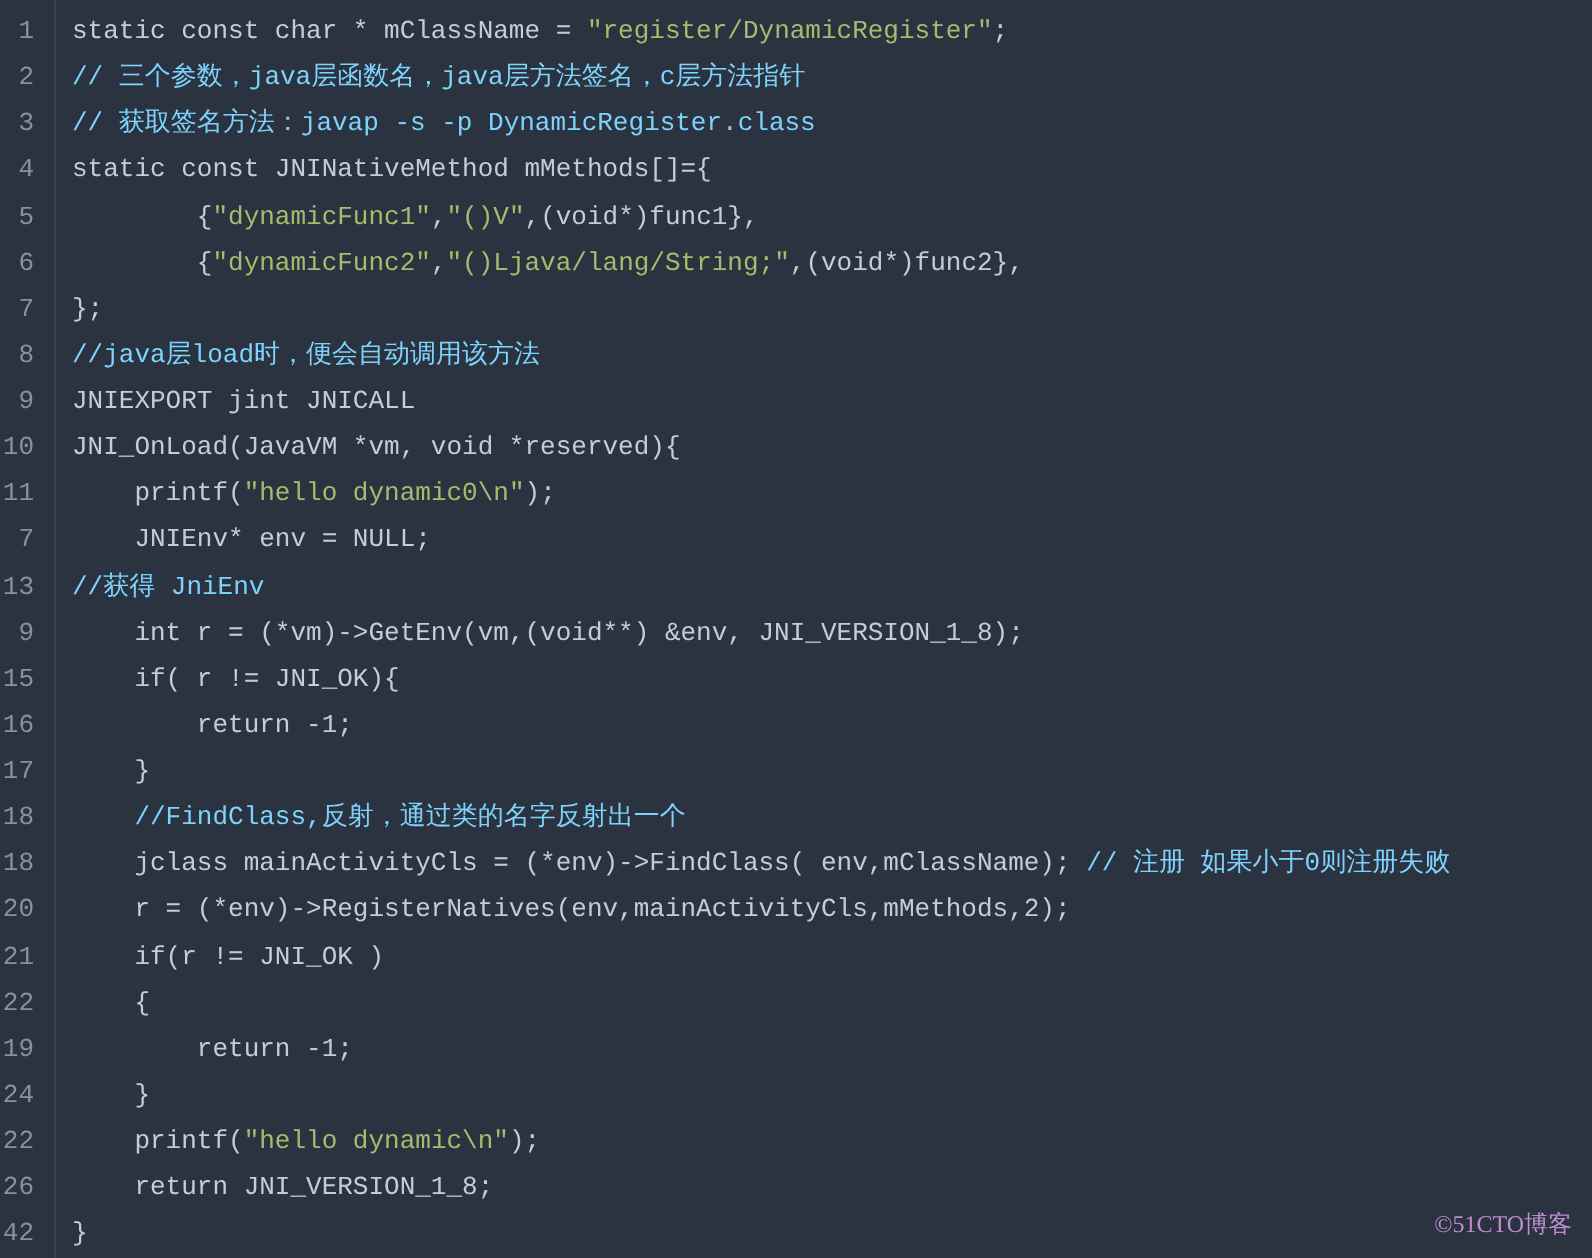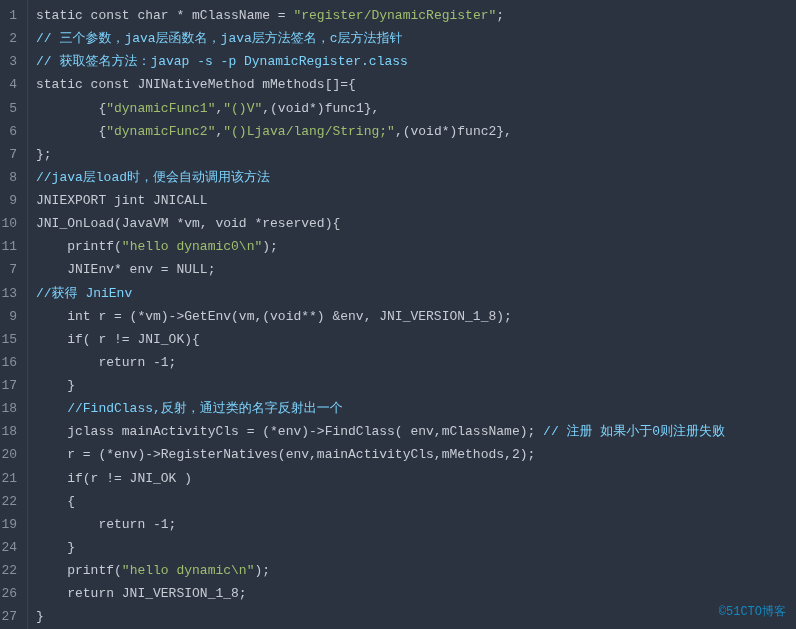--- a/index.html
+++ b/index.html
@@ -36,24 +36,24 @@
     flex: 1;
   }
   .code .line { min-height: 1.78em; }
   .kw  { color: #c7ccd4; } 
   .str { color: #9fbf6f; } 
   .cmt { color: #7dd3fc; }
   .watermark {
     position: absolute;
     right: 10px;
     bottom: 6px;
-    color: #0ea5e9;
+    color: #f0abfc;
     font-size: 12px;
     opacity: .75;
-    font-family: Liberation Mono, monospace;
+    font-family: Liberation Serif, serif;
   }
 </style>
 </head>
 <body>
 
 <div class="editor">
   <div class="gutter" id="gutter">
       <div>1</div>
       <div>2</div>
       <div>3</div>
@@ -73,18 +73,18 @@
       <div>17</div>
       <div>18</div>
       <div>18</div>
       <div>20</div>
       <div>21</div>
       <div>22</div>
       <div>19</div>
       <div>24</div>
       <div>22</div>
       <div>26</div>
-      <div>27</div>
+      <div>42</div>
     </div>
   <div class="code" id="code"><div class="line"><span class="kw">static const char * mClassName = </span><span class="str">"register/DynamicRegister"</span><span class="kw">;</span></div><div class="line"><span class="cmt">// 三个参数，java层函数名，java层方法签名，c层方法指针</span></div><div class="line"><span class="cmt">// 获取签名方法：javap -s -p DynamicRegister.class</span></div><div class="line"><span class="kw">static const JNINativeMethod mMethods[]={</span></div><div class="line"><span class="kw">        {</span><span class="str">"dynamicFunc1"</span><span class="kw">,</span><span class="str">"()V"</span><span class="kw">,(void*)func1},</span></div><div class="line"><span class="kw">        {</span><span class="str">"dynamicFunc2"</span><span class="kw">,</span><span class="str">"()Ljava/lang/String;"</span><span class="kw">,(void*)func2},</span></div><div class="line"><span class="kw">};</span></div><div class="line"><span class="cmt">//java层load时，便会自动调用该方法</span></div><div class="line"><span class="kw">JNIEXPORT jint JNICALL</span></div><div class="line"><span class="kw">JNI_OnLoad(JavaVM *vm, void *reserved){</span></div><div class="line"><span class="kw">    printf(</span><span class="str">"hello dynamic0\n"</span><span class="kw">);</span></div><div class="line"><span class="kw">    JNIEnv* env = NULL;</span></div><div class="line"><span class="cmt">//获得 JniEnv</span></div><div class="line"><span class="kw">    int r = (*vm)-&gt;GetEnv(vm,(void**) &amp;env, JNI_VERSION_1_8);</span></div><div class="line"><span class="kw">    if( r != JNI_OK){</span></div><div class="line"><span class="kw">        return -1;</span></div><div class="line"><span class="kw">    }</span></div><div class="line"><span class="cmt">    //FindClass,反射，通过类的名字反射出一个</span></div><div class="line"><span class="kw">    jclass mainActivityCls = (*env)-&gt;FindClass( env,mClassName); </span><span class="cmt">// 注册 如果小于0则注册失败</span></div><div class="line"><span class="kw">    r = (*env)-&gt;RegisterNatives(env,mainActivityCls,mMethods,2);</span></div><div class="line"><span class="kw">    if(r != JNI_OK )</span></div><div class="line"><span class="kw">    {</span></div><div class="line"><span class="kw">        return -1;</span></div><div class="line"><span class="kw">    }</span></div><div class="line"><span class="kw">    printf(</span><span class="str">"hello dynamic\n"</span><span class="kw">);</span></div><div class="line"><span class="kw">    return JNI_VERSION_1_8;</span></div><div class="line"><span class="kw">}</span></div></div>
 </div>
 
 <div class="watermark">©51CTO博客</div>
 
 </body></html>

